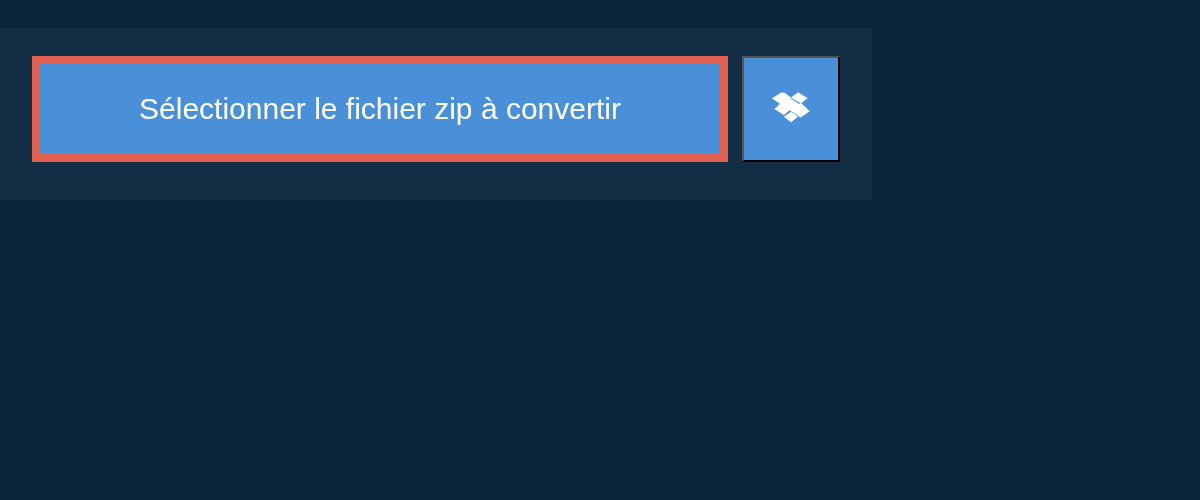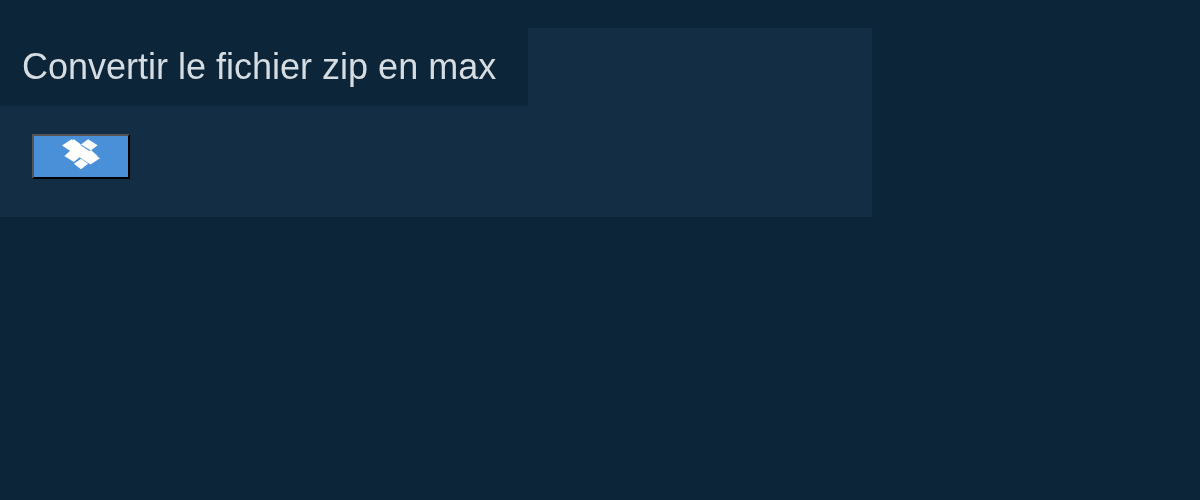--- a/index.html
+++ b/index.html
@@ -60,24 +60,24 @@
     .dropbox-button svg {
       width: 38px;
       height: 38px;
       fill: #ffffff;
     }
   </style>
 </head>
 <body>
 
 <div class="panel">
-  <div class="title-bar">
-    <h1 class="title">Convertir le fichier zip en max</h1>
-  </div>
   <div class="button-row">
+    <button class="select-button">
+      <span>Sélectionner le fichier zip à convertir</span>
+    </button>
     <button class="dropbox-button">
       <span>
         <svg viewBox="0 0 24 24">
           <path d="M6 2L0 6l6 4-6 4 6 4 6-4 6 4 6-4-6-4 6-4-6-4-6 4z M12 6L6 2 0 6l6 4zm0 0l6-4 6 4-6 4zm0 8l-6 4-6-4 6-4zm0 0l6 4 6-4-6-4z"></path>
           <path d="M7.5 2L1.5 5.8l4.2 3.4L12 5.4 7.5 2zm9 0L12 5.4l6.3 3.8 4.2-3.4L16.5 2zM1.5 12.6l6 3.8L12 12.6 5.7 8.8 1.5 12.6zm10.5 0l4.5 3.8 6-3.8-4.2-3.8L12 12.6zm-4.5 5l4.5 3.4 4.5-3.4-4.5-3.2-4.5 3.2z"></path>
         </svg>
       </span>
     </button>
   </div>
 </div>

